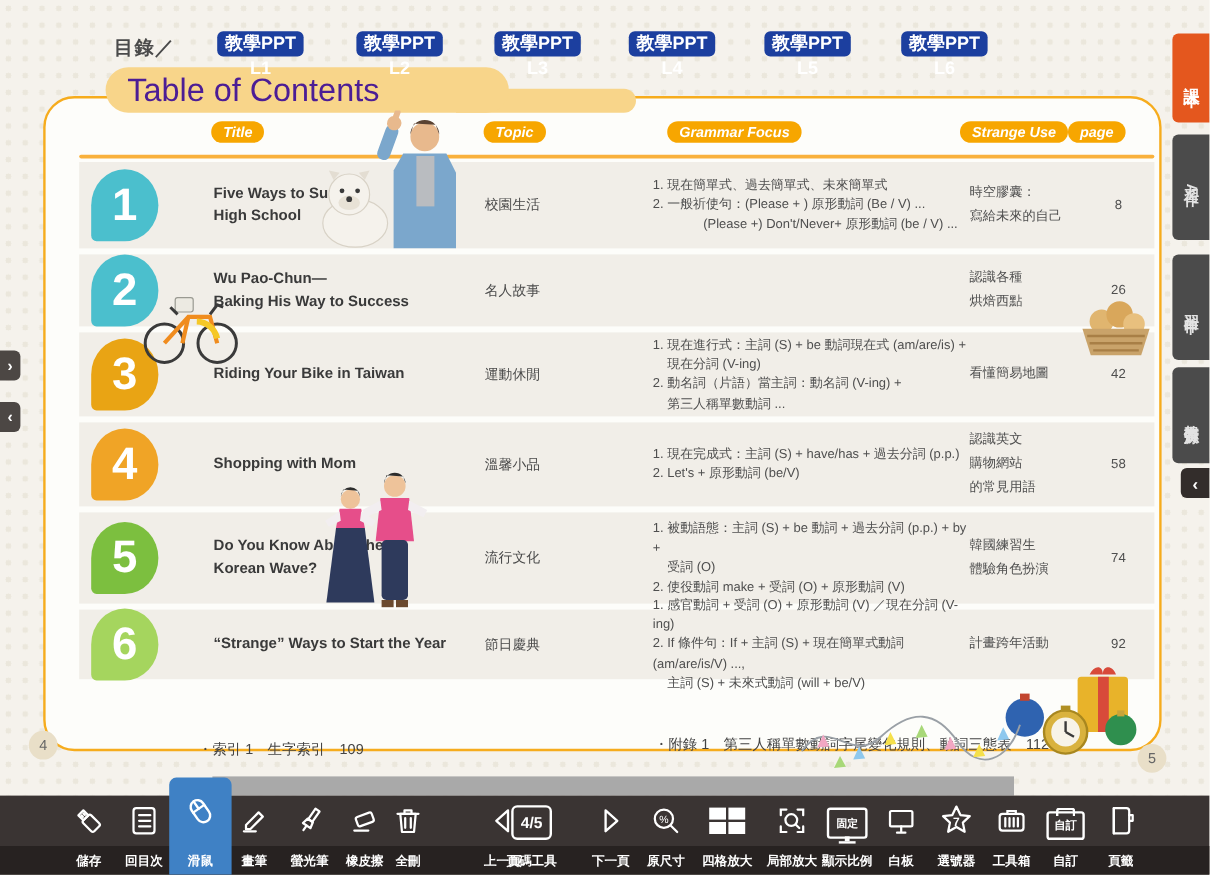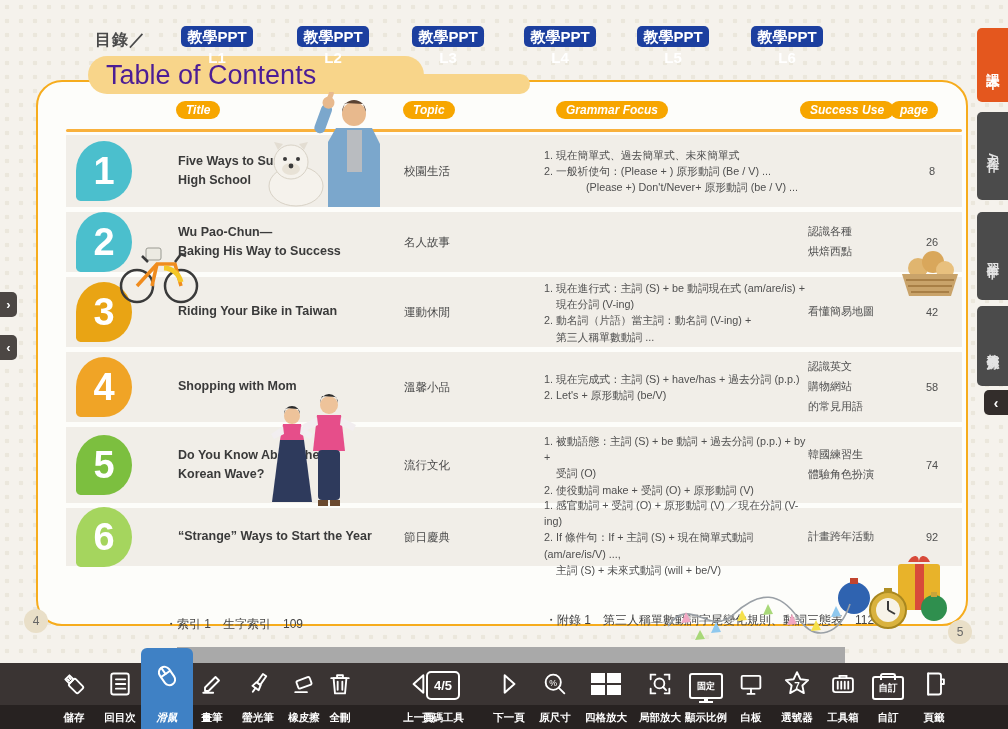--- a/index.html
+++ b/index.html
@@ -72,21 +72,21 @@
   .titem{position:absolute;top:0;height:78px;cursor:pointer;}
   .ticon{position:absolute;top:5px;left:50%;transform:translateX(-50%);width:34px;height:32px;
          display:flex;align-items:center;justify-content:center;}
   .tlabel{position:absolute;top:48px;left:50%;transform:translateX(-50%);white-space:nowrap;
           font-size:10.5px;font-weight:bold;color:#fff;}
   .t1{left:51px;width:46px}.t2{left:97px;width:46px}.t4{left:189px;width:46px}.t5{left:235px;width:46px}
   .t6{left:281px;width:46px}.t7{left:317px;width:46px}.t8{left:396px;width:46px}.t9{left:408px;width:70px}
   .t10{left:486px;width:46px}.t11{left:532px;width:46px}.t12{left:578px;width:56px}.t13{left:634px;width:52px}
   .t14{left:682px;width:48px}.t15{left:728px;width:46px}.t16{left:774px;width:46px}.t17{left:820px;width:46px}
   .t18{left:865px;width:46px}.t19{left:911px;width:46px}
-  .mouse-tab{left:141px;top:648px;width:52px;height:81px;background:#3f81c5;border-radius:6px 6px 0 0;z-index:4;cursor:pointer;font-style:italic;}
+  .mouse-tab{left:141px;top:648px;width:52px;height:81px;background:#3f81c5;border-radius:6px 6px 0 0;z-index:4;cursor:pointer;}
   .mouse-tab .ticon{top:12px;}
   .mouse-tab .tlabel{top:63px;}
   .pagebox{width:62px;height:25px;border:2px solid #fff;border-radius:5px;color:#fff;font-size:13px;
            font-weight:bold;line-height:25px;text-align:center;}
   .mon{width:30px;height:22px;border:2px solid #fff;border-radius:3px;color:#fff;font-size:9px;
        display:flex;align-items:center;justify-content:center;position:relative;}
   .mon::after{content:"";position:absolute;left:50%;bottom:-6px;transform:translateX(-50%);
               width:14px;height:2px;background:#fff;}
   .mon::before{content:"";position:absolute;left:50%;bottom:-4px;transform:translateX(-50%);
                width:4px;height:4px;background:#fff;}
@@ -115,32 +115,34 @@
   <div class="abs ppt ppt1">教學PPT L1</div>
   <div class="abs ppt ppt2">教學PPT L2</div>
   <div class="abs ppt ppt3">教學PPT L3</div>
   <div class="abs ppt ppt4">教學PPT L4</div>
   <div class="abs ppt ppt5">教學PPT L5</div>
   <div class="abs ppt ppt6">教學PPT L6</div>
 
   <div class="abs colpill cp1">Title</div>
   <div class="abs colpill cp2">Topic</div>
   <div class="abs colpill cp3">Grammar Focus</div>
-  <div class="abs colpill cp4">Success Use</div>
+  <div class="abs colpill cp4">Strange Use</div>
   <div class="abs colpill cp5">page</div>
   <div class="abs header-line"></div>
 
   <div class="row r1">
     <div class="cell blob" style="background: rgb(75, 191, 205);">1</div>
     <div class="cell c-title">Five Ways to Survive
 High School</div>
     <div class="cell c-topic">校園生活</div>
     <div class="cell c-grammar">1. 現在簡單式、過去簡單式、未來簡單式
 2. 一般祈使句：(Please + ) 原形動詞 (Be / V) ...
               (Please +) Don't/Never+ 原形動詞 (be / V) ...</div>
+    <div class="cell c-lang">時空膠囊：
+寫給未來的自己</div>
     <div class="cell c-page">8</div>
   </div>
   <div class="row r2">
     <div class="cell blob" style="background: rgb(75, 191, 205);">2</div>
     <div class="cell c-title">Wu Pao-Chun—
 Baking His Way to Success</div>
     <div class="cell c-topic">名人故事</div>
     <div class="cell c-lang">認識各種
 烘焙西點</div>
     <div class="cell c-page">26</div>

